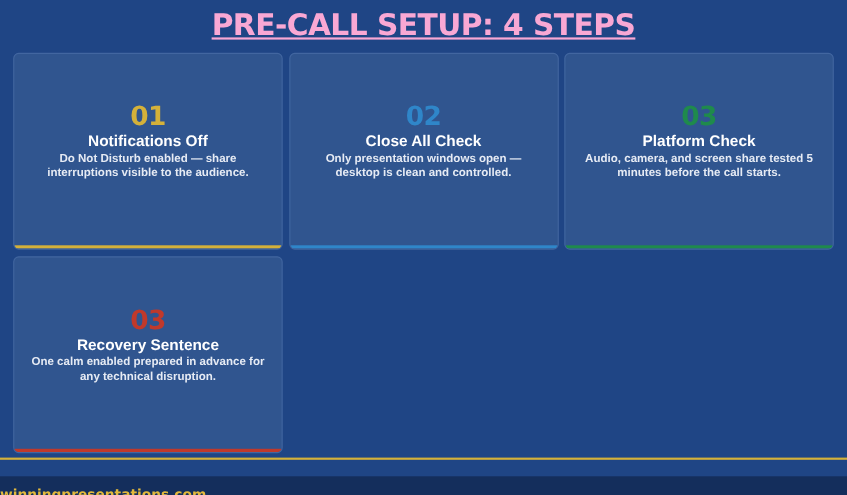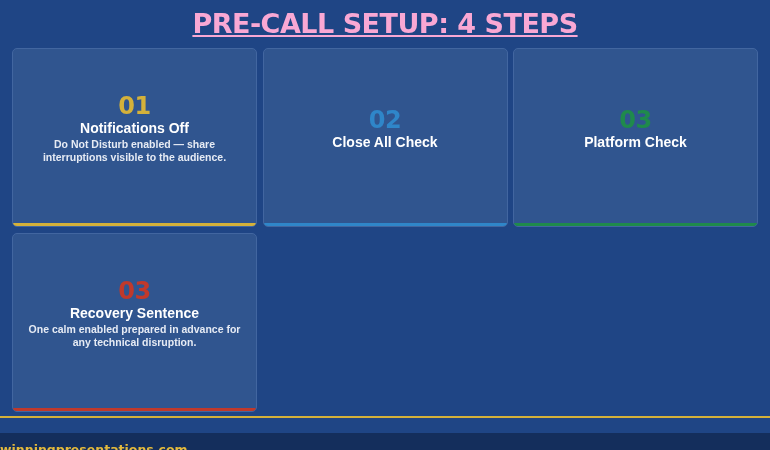--- a/index.html
+++ b/index.html
@@ -82,25 +82,27 @@
 <div class="grid">
   <div class="card">
     <div class="num" style="color:#d4b13a">01</div>
     <div class="head">Notifications Off</div>
     <div class="desc">Do Not Disturb enabled — share interruptions visible to the audience.</div>
     <div class="bar" style="background:#d4b13a"></div>
   </div>
   <div class="card">
     <div class="num" style="color:#2f86c9">02</div>
     <div class="head">Close All Check</div>
+    <div class="desc">Only presentation windows open — desktop is clean and controlled.</div>
     <div class="bar" style="background:#2f86c9"></div>
   </div>
   <div class="card">
     <div class="num" style="color:#1f8a4c">03</div>
     <div class="head">Platform Check</div>
+    <div class="desc">Audio, camera, and screen share tested 5 minutes before the call starts.</div>
     <div class="bar" style="background:#1f8a4c"></div>
   </div>
   <div class="card">
     <div class="num" style="color:#c0392b">03</div>
     <div class="head">Recovery Sentence</div>
     <div class="desc">One calm enabled prepared in advance for any technical disruption.</div>
     <div class="bar" style="background:#c0392b"></div>
   </div>
 </div>
 

